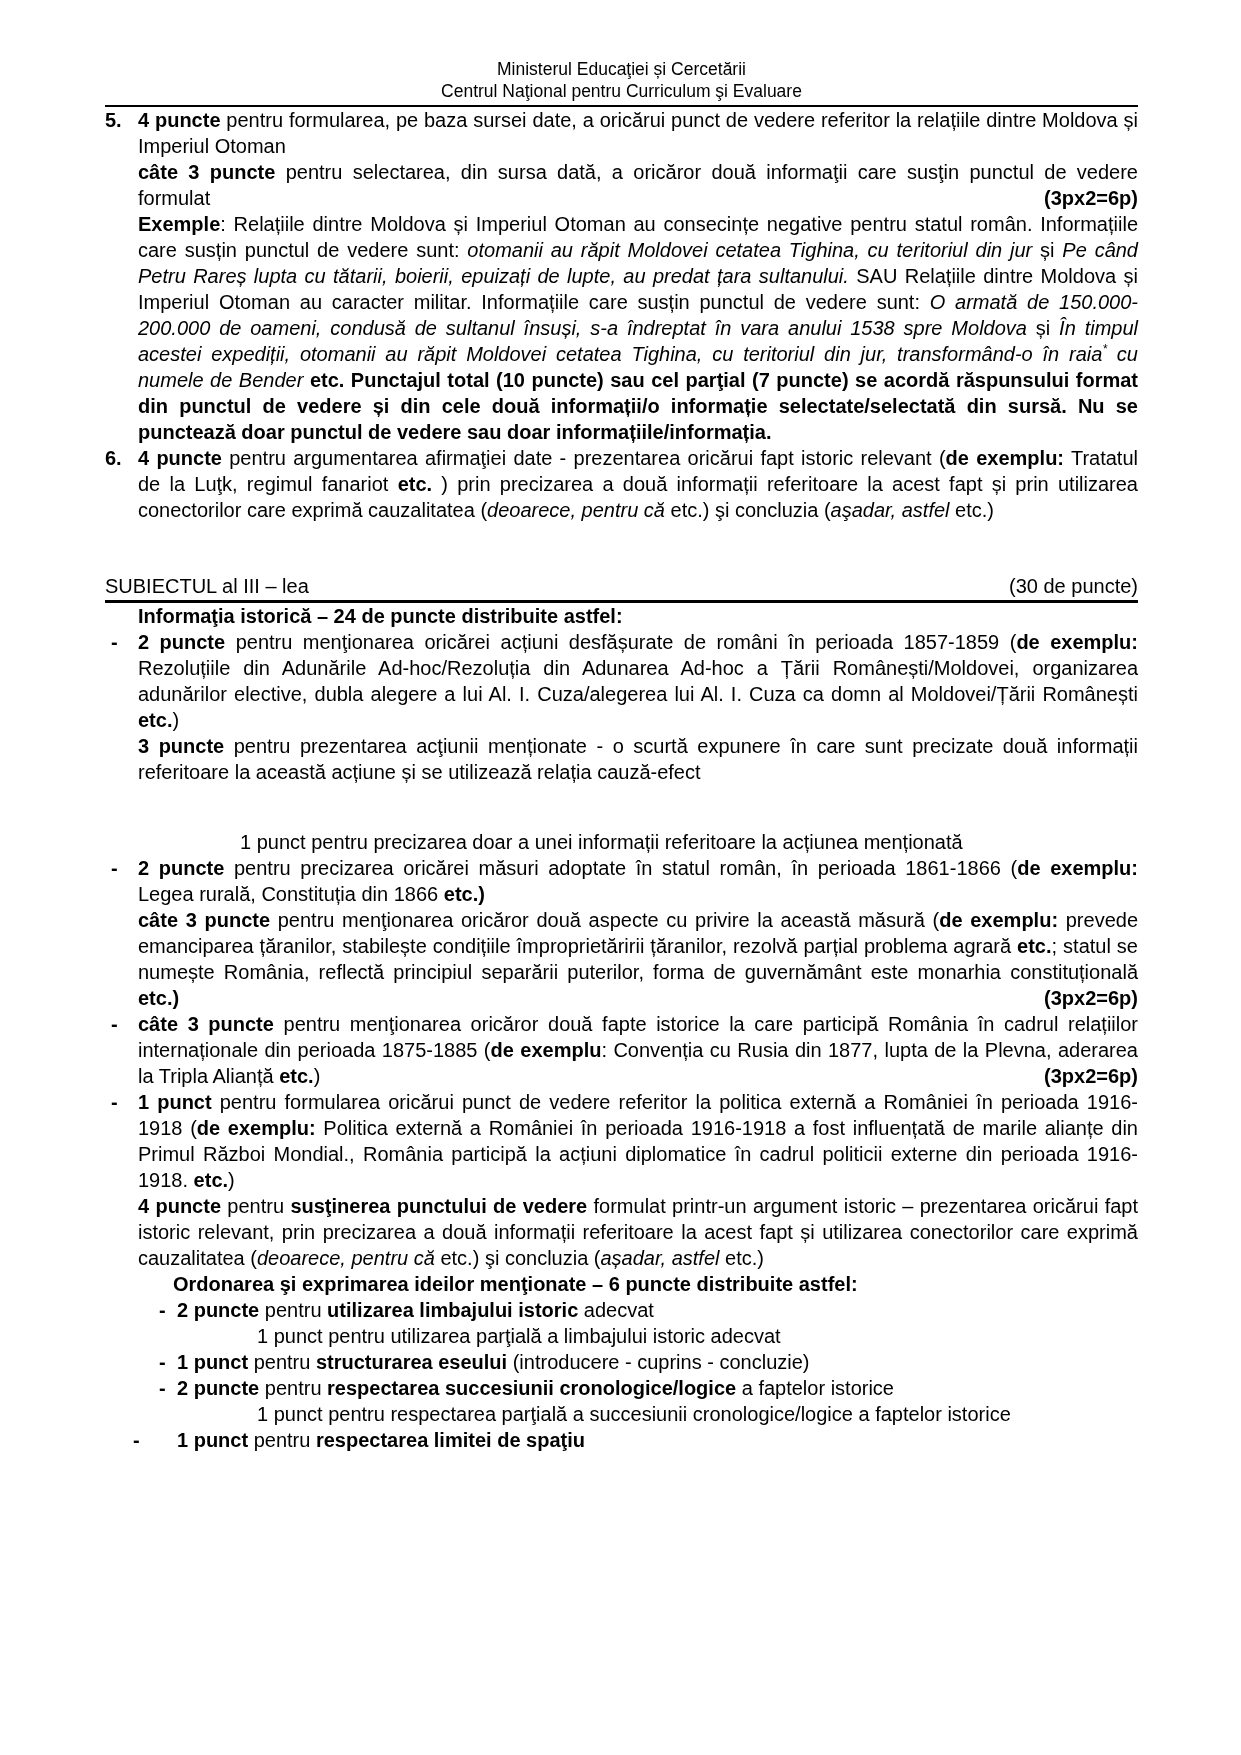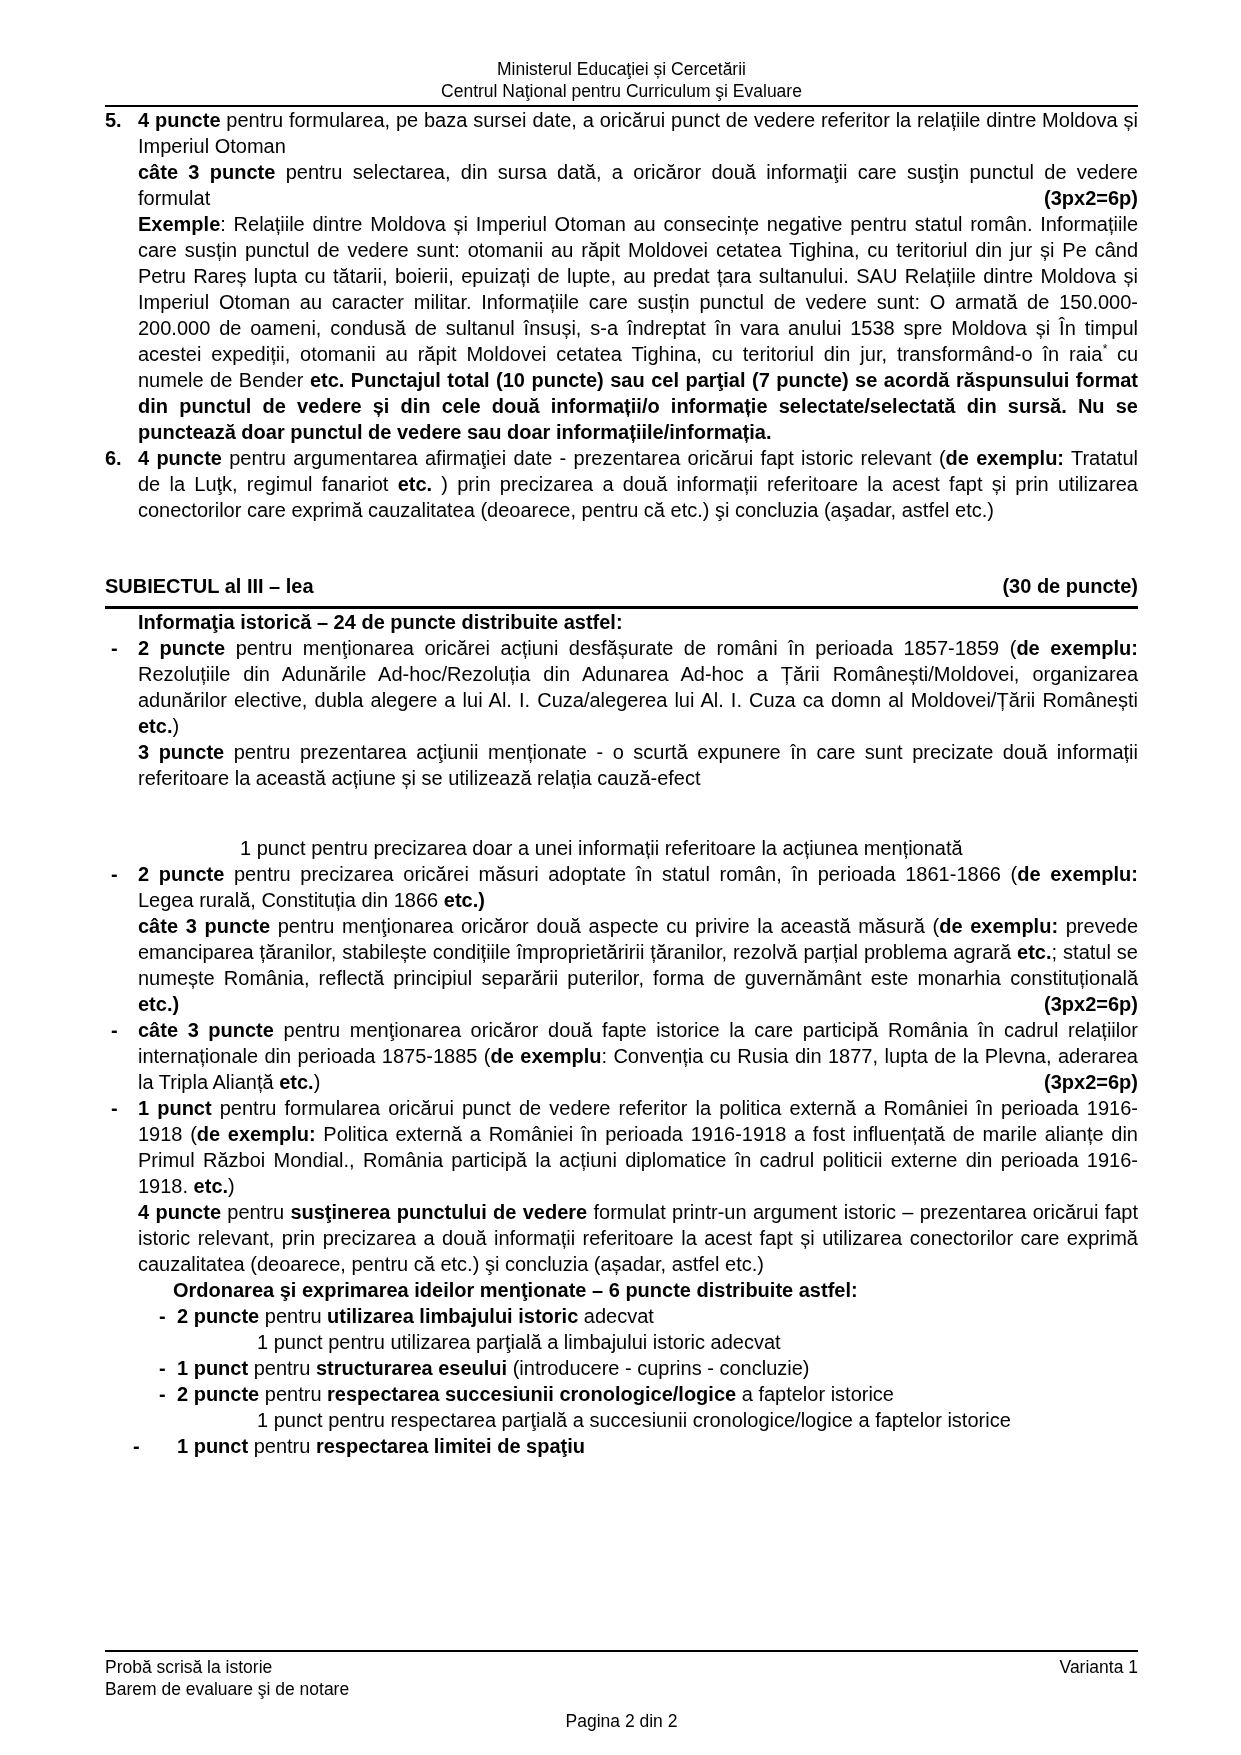--- a/index.html
+++ b/index.html
@@ -20,27 +20,27 @@
   .b1 > .dash{position:absolute;left:6px;top:0;font-weight:700;}
   .cont{padding-left:33px;}
   .deep{padding-left:135px;text-align:left;margin-top:44px;}
   .info-h{padding-left:33px;font-weight:700;text-align:left;}
   .ord-h{padding-left:68px;font-weight:700;text-align:left;}
   .b2i{position:relative;padding-left:72px;text-align:left;}
   .b2i > .dash{position:absolute;left:54px;top:0;font-weight:700;}
   .b2i.last > .dash{left:28px;}
   .deep2{padding-left:152px;text-align:left;}
   .sec-head{display:flex;justify-content:space-between;align-items:flex-end;
-            font-weight:700;border-bottom:3px solid #000;padding-bottom:7px;margin-top:50px;}
+            font-weight:400;border-bottom:3px solid #000;padding-bottom:1px;margin-top:50px;}
   .marker{position:absolute;right:0;bottom:0;font-weight:700;margin-left:20px;}
 
   
   .run-r{}
   .run-b{font-weight:700;}
-  .run-i{}
+  .run-i{font-style:italic;}
   .run-bu{font-weight:700;}
   .run-sup{vertical-align:super;font-size:12px;font-style:italic;line-height:0;}
 
   
   .footer{position:absolute;left:105px;top:1650px;width:1033px;border-top:2px solid #000;
           font-size:17.5px;line-height:22px;padding-top:4px;}
   .frow{display:flex;justify-content:space-between;}
   .pagina{text-align:center;margin-top:10px;}
 </style>
 </head>
@@ -126,22 +126,14 @@
     </div>
     <div class="deep2"><span class="run-r">1 punct pentru respectarea parţială a succesiunii cronologice/logice a faptelor istorice</span></div>
 
     <div class="b2i last">
       <span class="dash">-</span>
       <div><span class="run-b">1 punct</span><span class="run-r"> pentru </span><span class="run-b">respectarea limitei de spaţiu</span></div>
     </div>
 
   </div>
 
-  <div class="footer">
-    <div class="frow">
-      <span>Probă scrisă la istorie</span>
-      <span>Varianta 1</span>
-    </div>
-    <div>Barem de evaluare şi de notare</div>
-    <div class="pagina">Pagina 2 din 2</div>
-  </div>
 
 </div>
 
 </body></html>

